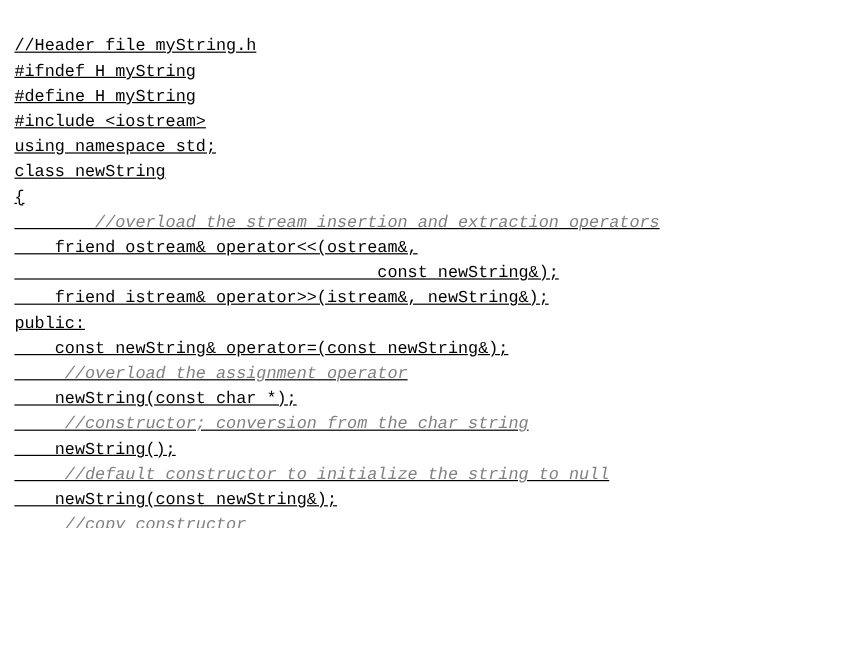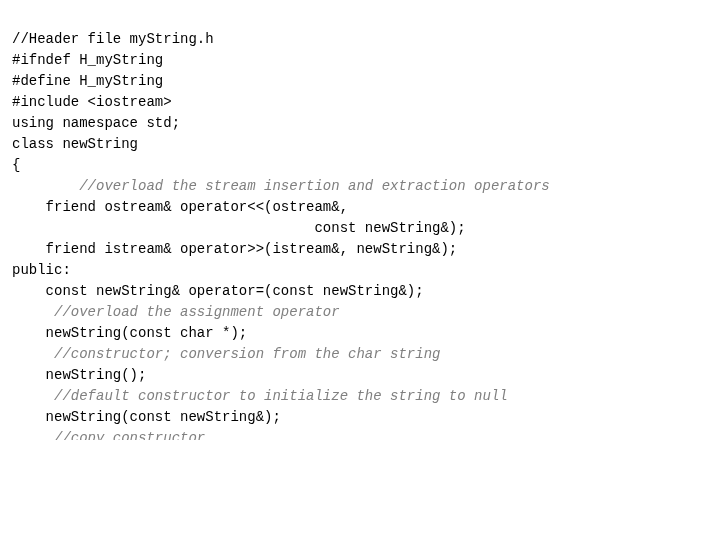--- a/index.html
+++ b/index.html
@@ -18,20 +18,21 @@
       overflow: hidden;
     }
 
     .code-container {
       background-color: #ffffff;
       padding: 8px 12px;
       width: 720px;
       height: 440px;
       overflow: hidden;
       white-space: pre;
+      text-decoration: underline;
     }
 
     .line {
       display: block;
       white-space: pre;
     }
   </style>
 </head>
 <body>
 

